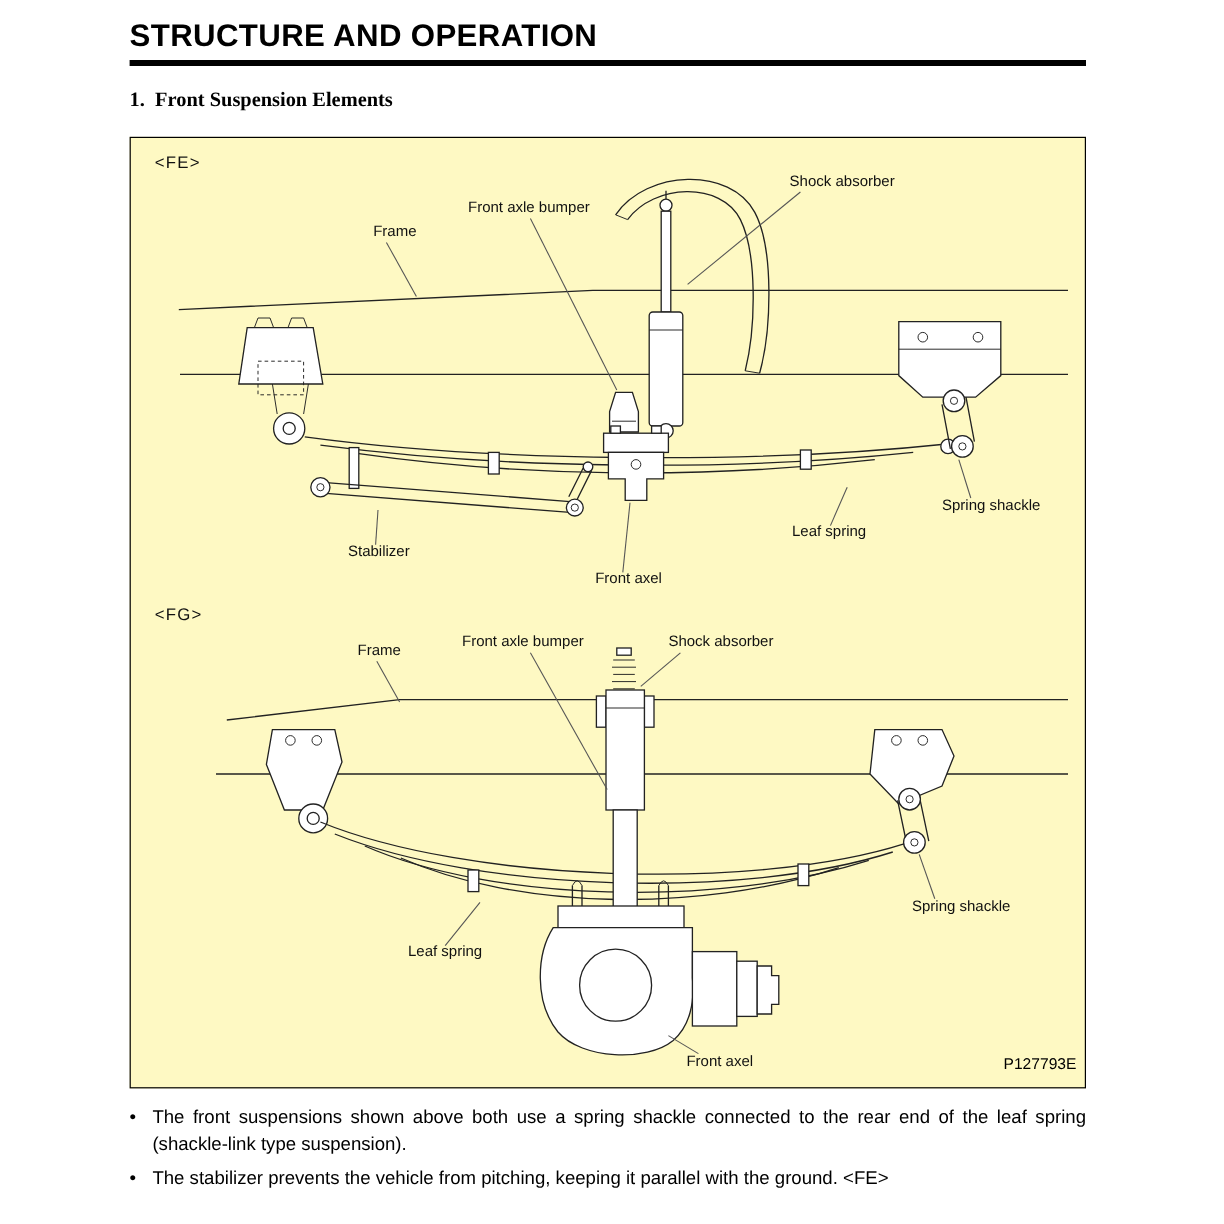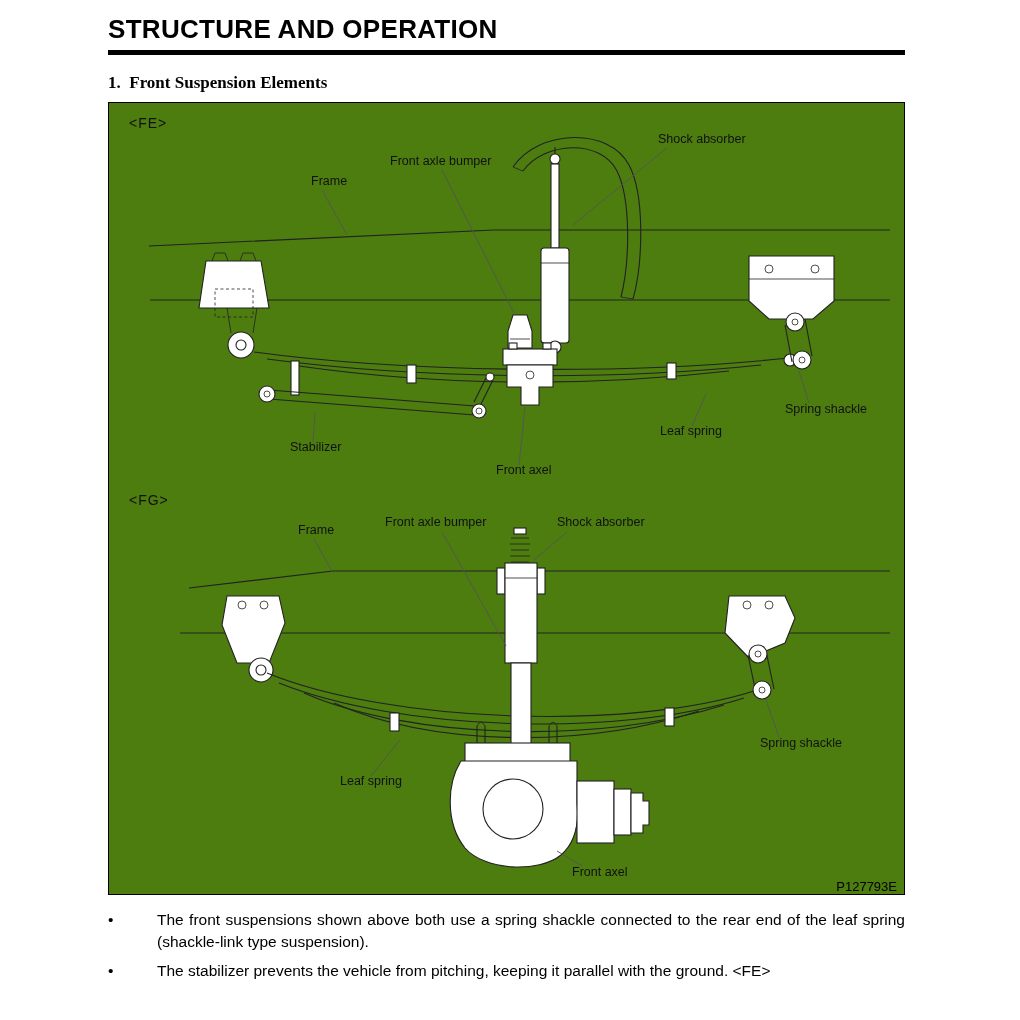--- a/index.html
+++ b/index.html
@@ -2,34 +2,34 @@
 <html><head>
 <meta charset="utf-8">
 <style>
   html,body{margin:0;padding:0;background:#ffffff;}
   body{width:1020px;height:1020px;font-family:"Liberation Sans",sans-serif;color:#000;}
   .page{position:relative;width:1020px;height:1020px;background:#fff;overflow:hidden;}
   .content{position:absolute;left:108px;top:14px;width:797px;}
   .title{font-size:26px;font-weight:bold;letter-spacing:.3px;}
   .title-rule{height:5px;background:#000;margin-top:5px;}
   .section-heading{font-size:17px;font-weight:bold;margin-top:18px;white-space:pre;font-family:Liberation Serif, serif;}
-  .figure-box{margin-top:9px;border:1px solid #000;width:795px;height:791px;position:relative;background:#4d7c0f;}
+  .figure-box{margin-top:21px;border:1px solid #000;width:795px;height:791px;position:relative;background:#fef9c3;}
   .figure-box svg{display:block;}
   svg text{font-family:"Liberation Sans",sans-serif;font-size:12.5px;fill:#111;}
   svg text.variant{font-size:14px;letter-spacing:1px;}
   .ln{fill:none;stroke:#222;stroke-width:1.1;}
   .shape{fill:#fff;stroke:#222;stroke-width:1.1;}
   .thin{fill:none;stroke:#222;stroke-width:.8;}
   .dash{fill:none;stroke:#222;stroke-width:.8;stroke-dasharray:3 2.5;}
   .leader{stroke:#555;stroke-width:.9;fill:none;}
-  .figure-code{position:absolute;right:7px;bottom:0;font-size:13px;}
+  .figure-code{position:absolute;right:7px;bottom:12px;font-size:13px;}
   .notes{margin-top:14px;width:797px;}
   .note{display:flex;gap:9px;font-size:15.5px;line-height:1.42;margin-bottom:7px;}
   .note .marker{flex:0 0 10px;}
-  .note .text{flex:1;text-align:justify;margin-left:30px;}
+  .note .text{flex:1;text-align:justify;}
 </style>
 </head>
 <body>
 
 <div class="page">
   <div class="content">
 
     <div class="title">STRUCTURE AND OPERATION</div>
     <div class="title-rule"></div>
 

